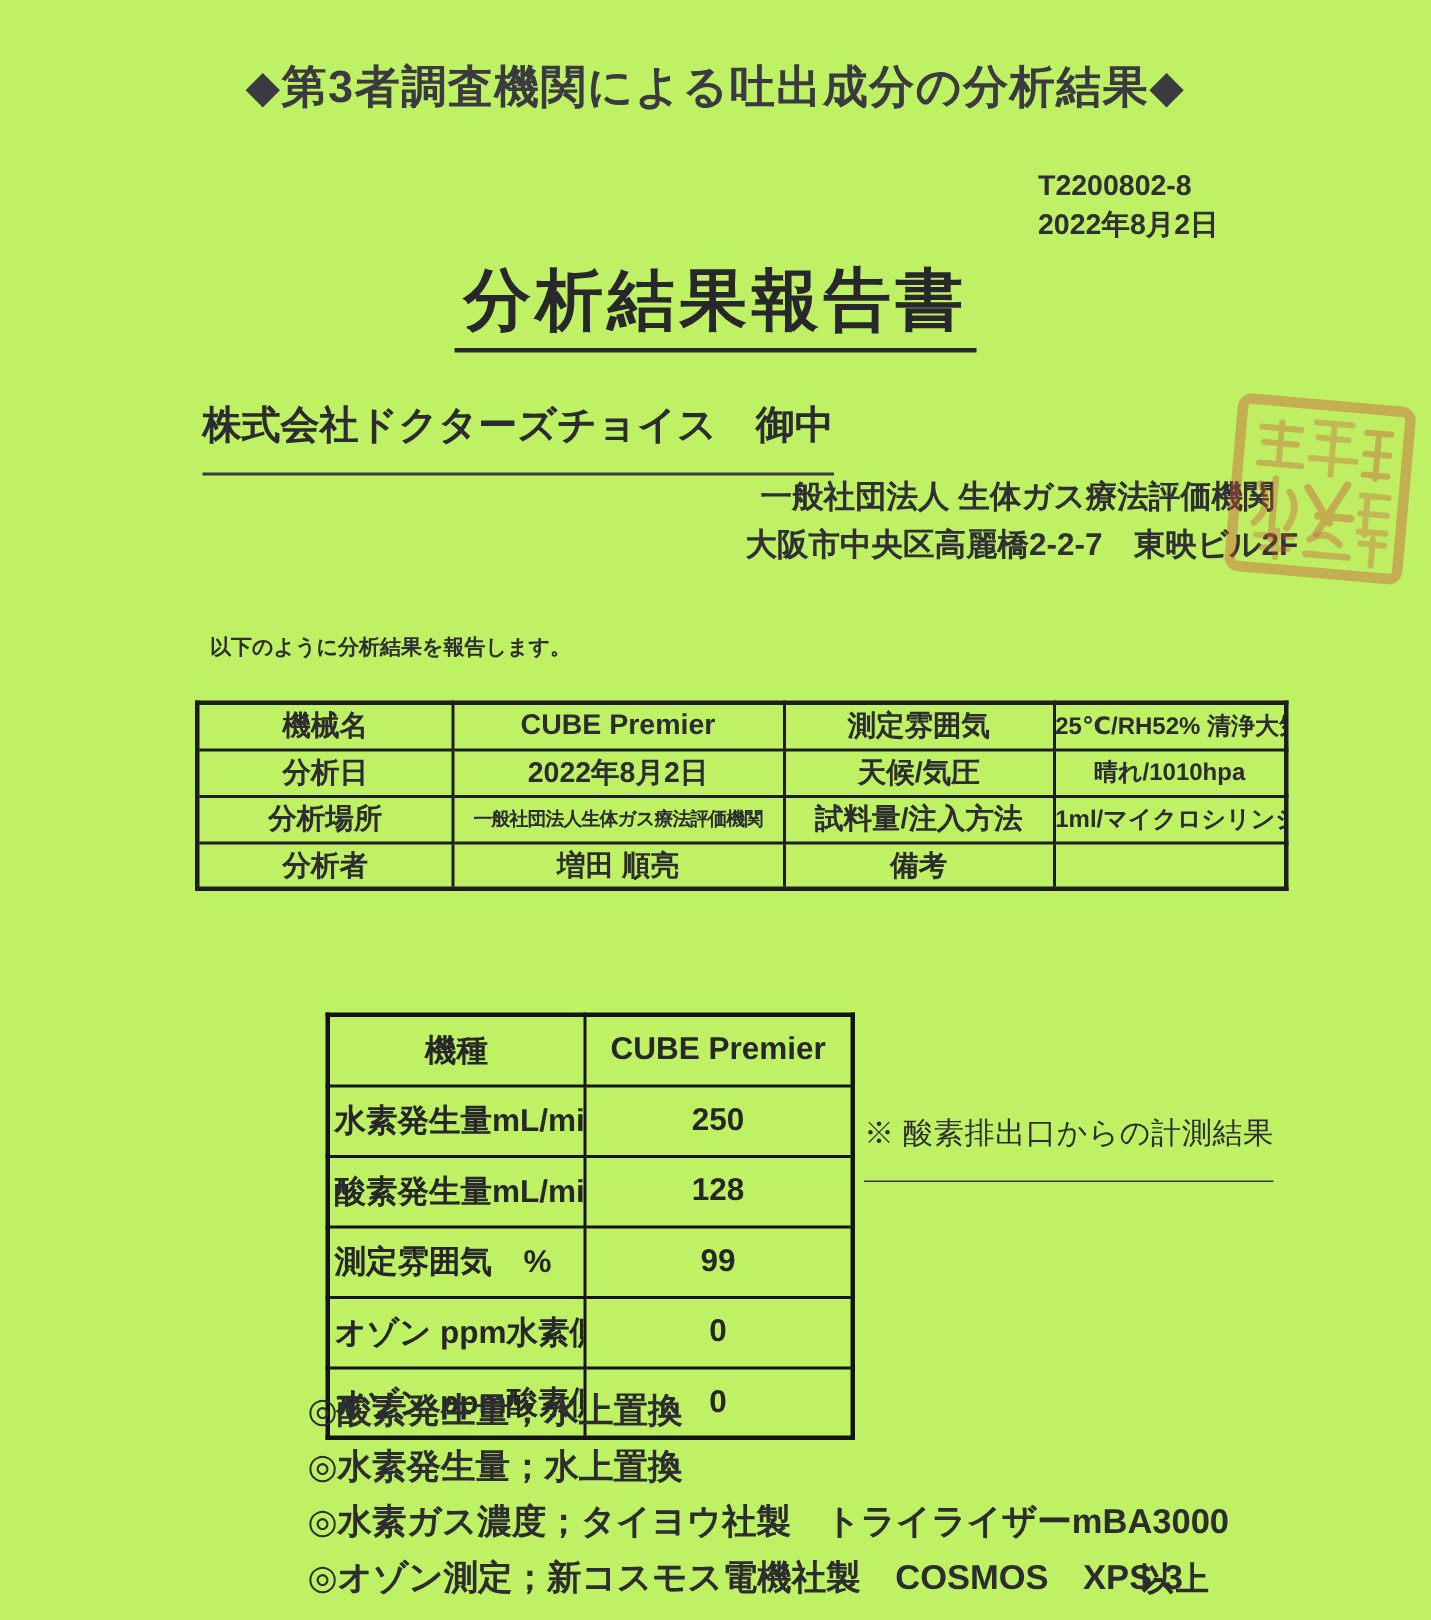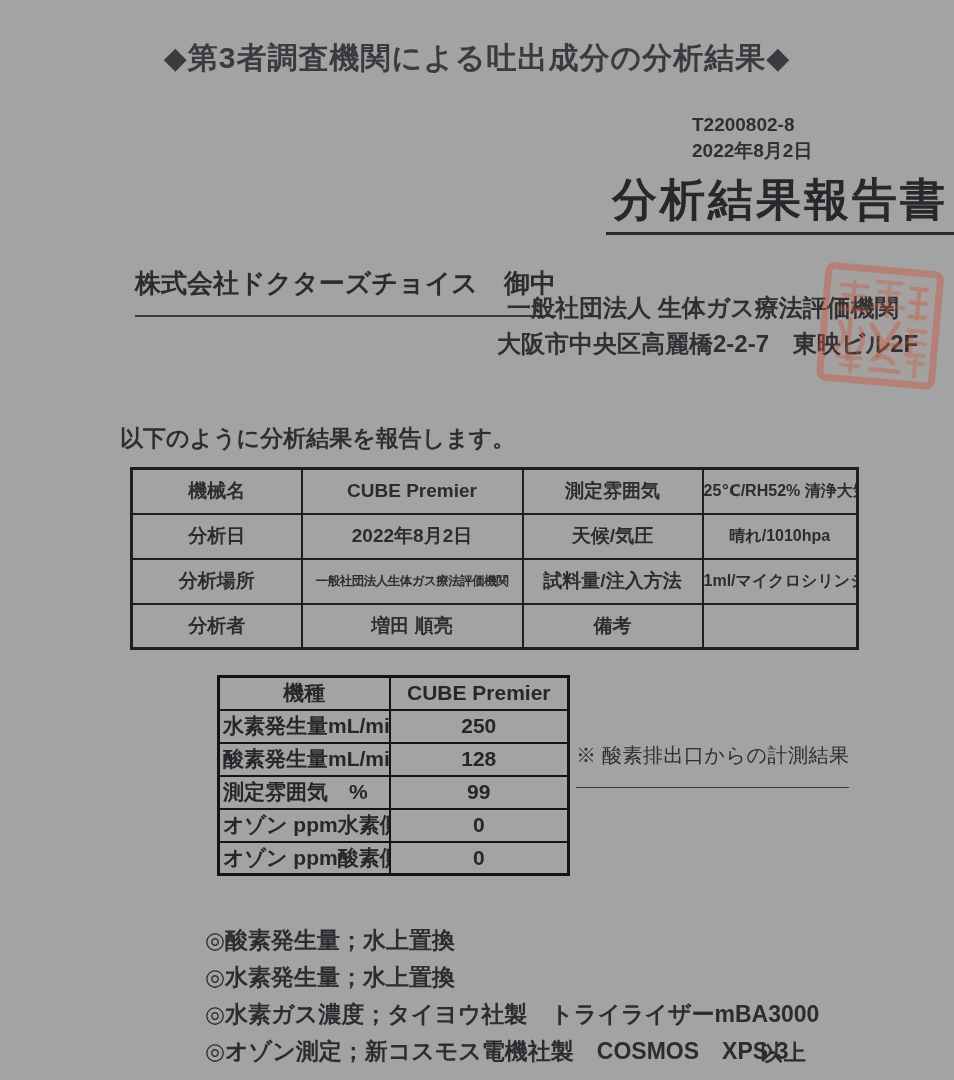--- a/index.html
+++ b/index.html
@@ -2,21 +2,21 @@
 <html style="--stamp-color: #c9543a;"><head>
 <meta charset="utf-8">
 <style>
   * { margin: 0; padding: 0; box-sizing: border-box; }
   html, body { background: #e9e9e9; }
   .page {
     position: relative;
     width: 954px;
     height: 1080px;
     margin: 0 auto;
-    background: #a3a3a3;
+    background: #bef264;
     font-family: "Liberation Sans", "DejaVu Sans", sans-serif;
     color: #313136;
     overflow: hidden;
   }
   .header-title {
     position: absolute;
     top: 38px; left: 0; right: 0;
     text-align: center;
     font-size: 30px;
     font-weight: 700;
@@ -27,21 +27,21 @@
     position: absolute;
     top: 112px; left: 692px;
     font-size: 19px;
     font-weight: 700;
     line-height: 1.35;
     color: #2f2f34;
   }
   .report-title-wrap {
     position: absolute;
     top: 170px; left: 0; right: 0;
-    text-align: right;
+    text-align: center;
   }
   .report-title {
     display: inline-block;
     font-size: 45px;
     font-weight: 700;
     letter-spacing: 3px;
     color: #28282c;
     border-bottom: 3px solid #2a2a2e;
     padding: 0 6px 2px 6px;
   }
@@ -49,71 +49,71 @@
     position: absolute;
     top: 266px; left: 135px;
     font-size: 26px;
     font-weight: 700;
     color: #2c2c30;
     border-bottom: 2px solid #3a3a3e;
     padding-bottom: 14px;
   }
   .org-block {
     position: absolute;
-    top: 290px; left: 497px;
-    font-size: 24px;
+    top: 316px; left: 497px;
+    font-size: 21px;
     font-weight: 700;
     color: #2f2f34;
     line-height: 1.5;
   }
   .org-block .org-name { padding-left: 10px; }
   .stamp {
     position: absolute;
     top: 256px; left: 810px;
     width: 142px; height: 142px;
     opacity: 0.85;
   }
   .intro-line {
     position: absolute;
-    top: 423px; left: 120px;
-    font-size: 23px;
+    top: 423px; left: 140px;
+    font-size: 14px;
     font-weight: 700;
     color: #2e2e33;
   }
   table { border-collapse: collapse; table-layout: fixed; }
   .info-table {
     position: absolute;
     top: 467px; left: 130px;
     width: 726px;
     border: 3px solid #1e1e22;
   }
   .info-table td {
     border: 2px solid #1e1e22;
-    height: 45px;
+    height: 31px;
     text-align: center;
     font-size: 19px;
     font-weight: 700;
     color: #2c2c31;
     overflow: hidden;
     white-space: nowrap;
   }
   .info-table .c1 { width: 170px; }
   .info-table .c2 { width: 221px; }
   .info-table .c3 { width: 180px; }
   .info-table .c4 { width: 155px; font-size: 16px; }
   .info-table .small-cell { font-size: 12.5px; letter-spacing: -0.5px; margin-top: 29px; }
   .result-table {
     position: absolute;
     top: 675px; left: 217px;
     width: 350px;
     border: 3px solid #141417;
   }
   .result-table td {
     border: 2.5px solid #141417;
-    height: 33px;
+    height: 47px;
     font-size: 21px;
     font-weight: 700;
     color: #27272b;
     overflow: hidden;
     white-space: nowrap;
   }
   .result-table .rc1 { width: 171px; text-align: left; padding-left: 3px; }
   .result-table .rc2 { width: 179px; text-align: center; }
   .result-table .head-label { text-align: center; padding-left: 0; }
   .side-note {

